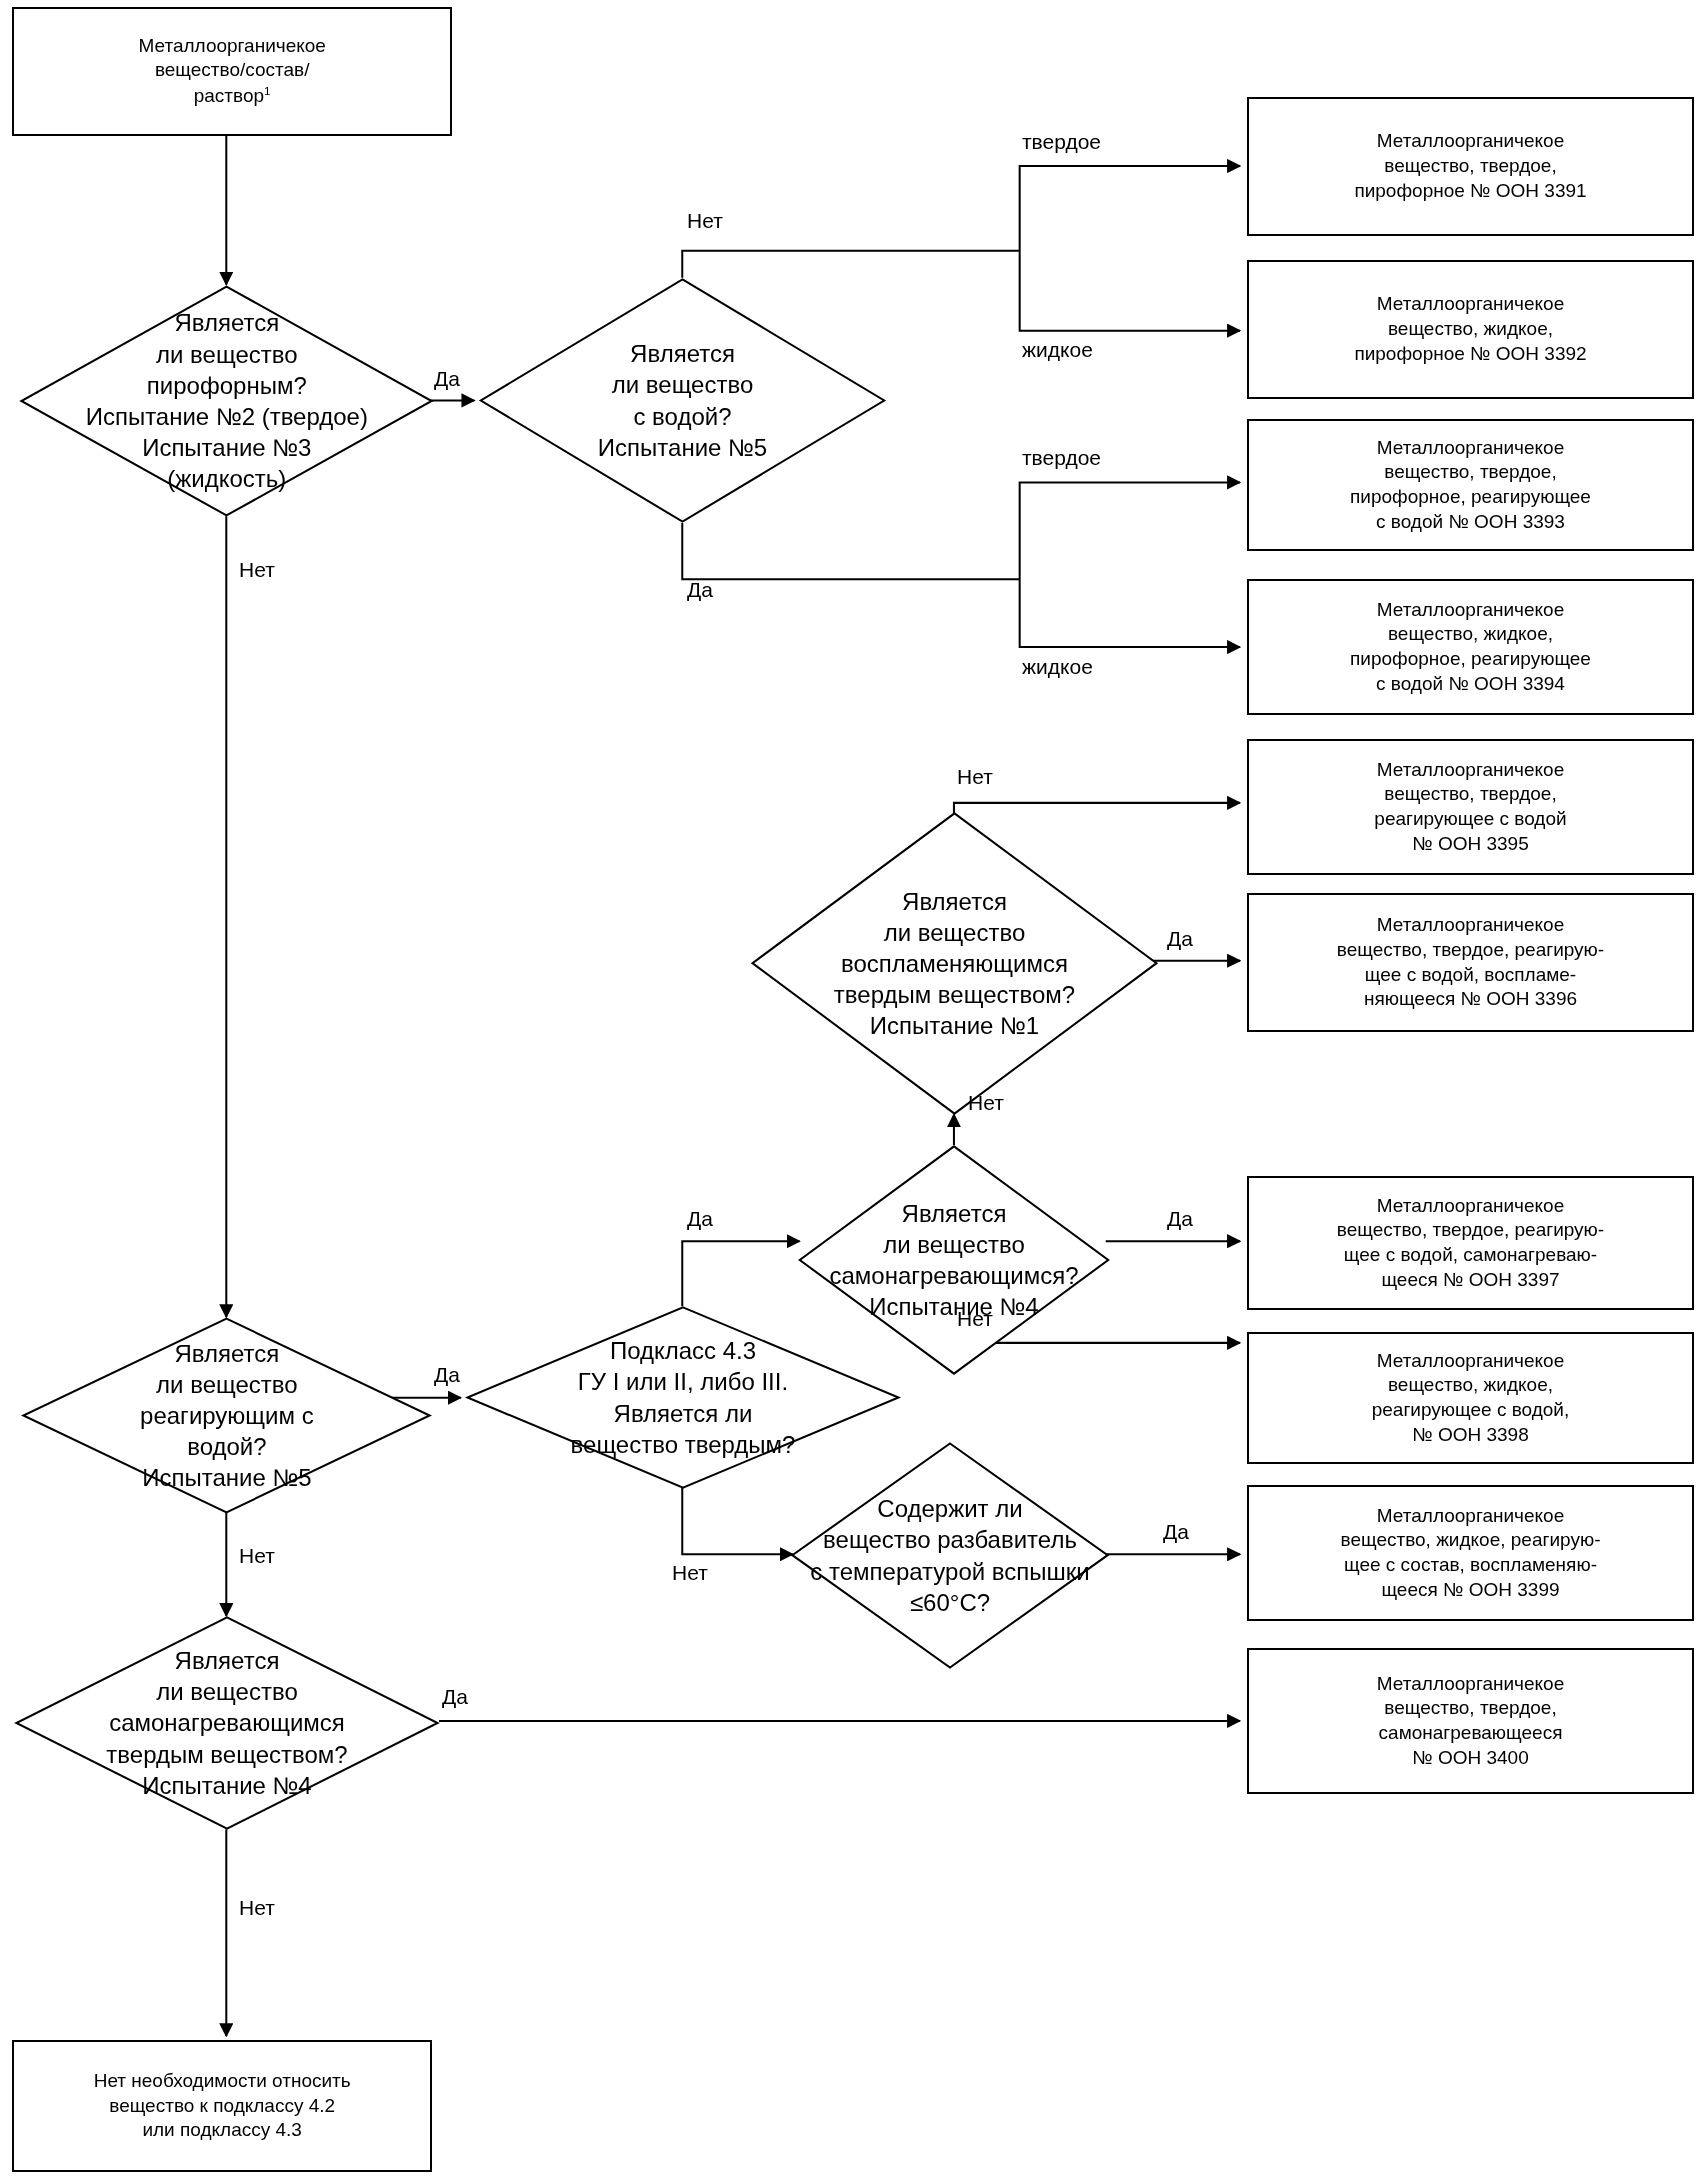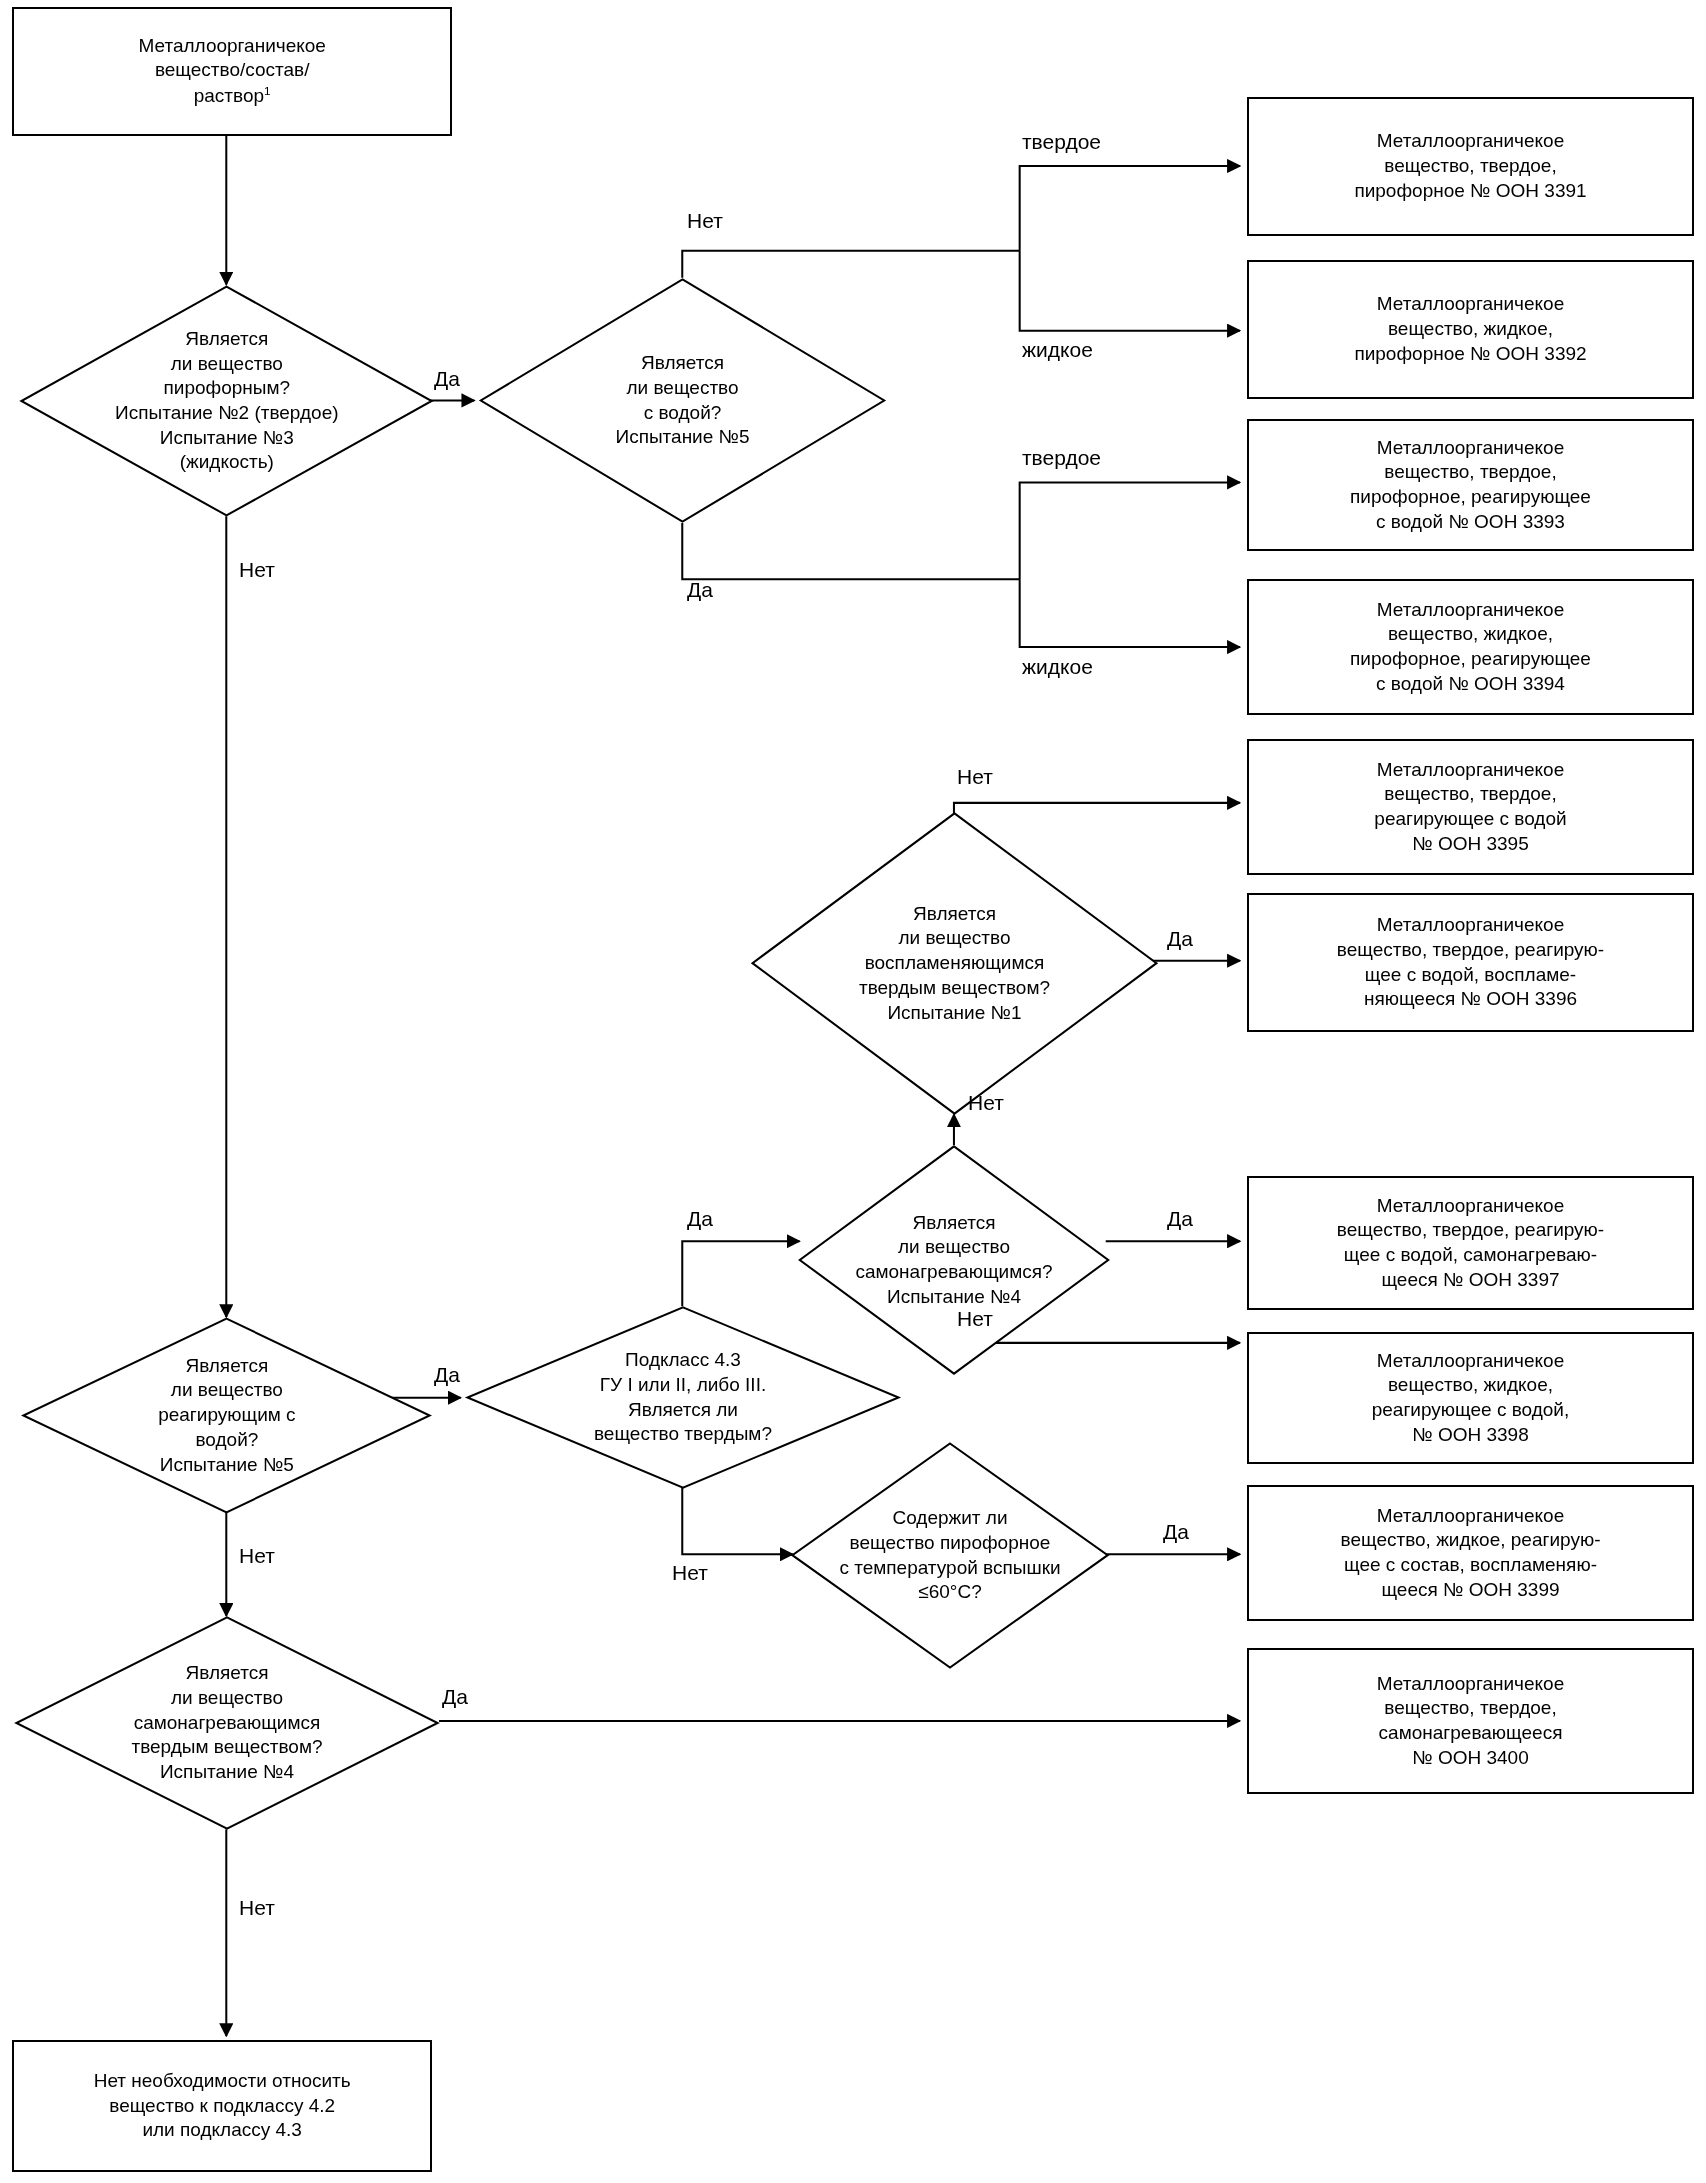--- a/index.html
+++ b/index.html
@@ -52,21 +52,21 @@
   .diamond-label {
     position: absolute;
     left: 0;
     top: 0;
     width: 100%;
     height: 100%;
     display: flex;
     align-items: center;
     justify-content: center;
     text-align: center;
-    font-size: 19px;
+    font-size: 24px;
     line-height: 1.30;
     pointer-events: none;
   }
   .edge-label {
     position: absolute;
     font-size: 21px;
     line-height: 1;
     white-space: nowrap;
     background: transparent;
   }
@@ -306,21 +306,21 @@
     </div>
   </div>
 
   <div class="diamond-wrap" style="left:791px; top:1442px; width:318px; height:227px;">
     <svg width="318" height="227" viewBox="0 0 470 335" xmlns="http://www.w3.org/2000/svg">
       <polygon points="235,2 468,167 235,333 2,167" fill="#ffffff" stroke="#000000" stroke-width="3"></polygon>
     </svg>
     <div class="diamond-label">
       <div>
         <span>Содержит ли</span><br>
-        <span>вещество пирофорное</span><br>
+        <span>вещество разбавитель</span><br>
         <span>с температурой вспышки</span><br>
         <span>≤60°C?</span>
       </div>
     </div>
   </div>
 
   <div class="diamond-wrap" style="left:22.4px; top:1317px; width:409px; height:197px;">
     <svg width="409" height="197" viewBox="0 0 604 290" xmlns="http://www.w3.org/2000/svg">
       <polygon points="302,2 602,145 302,288 2,145" fill="#ffffff" stroke="#000000" stroke-width="3"></polygon>
     </svg>

